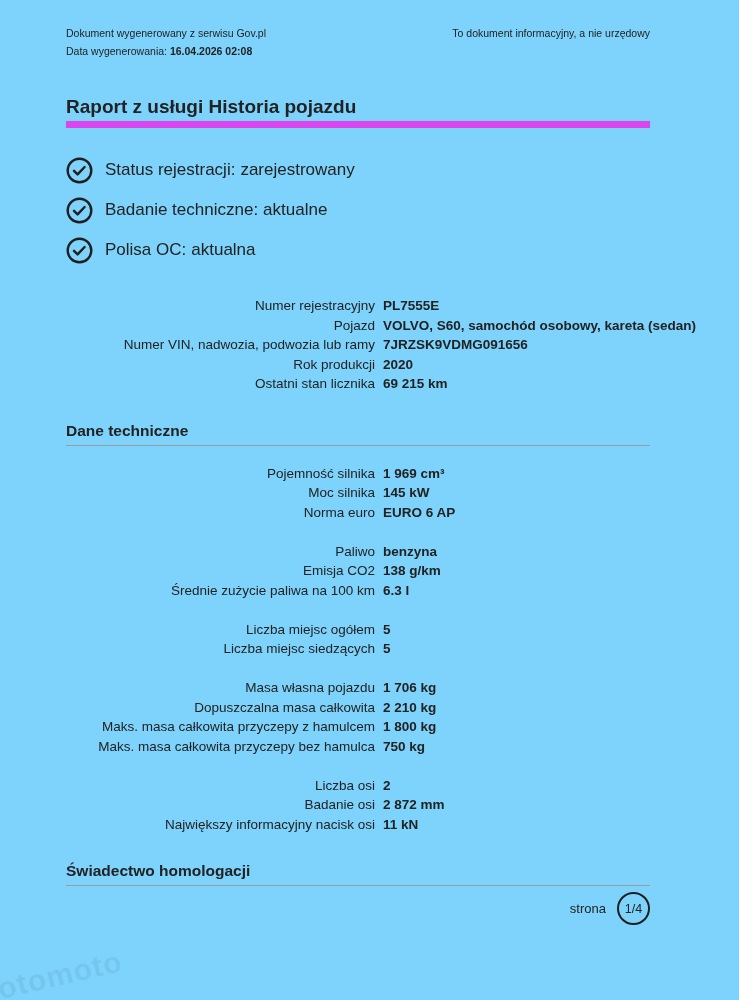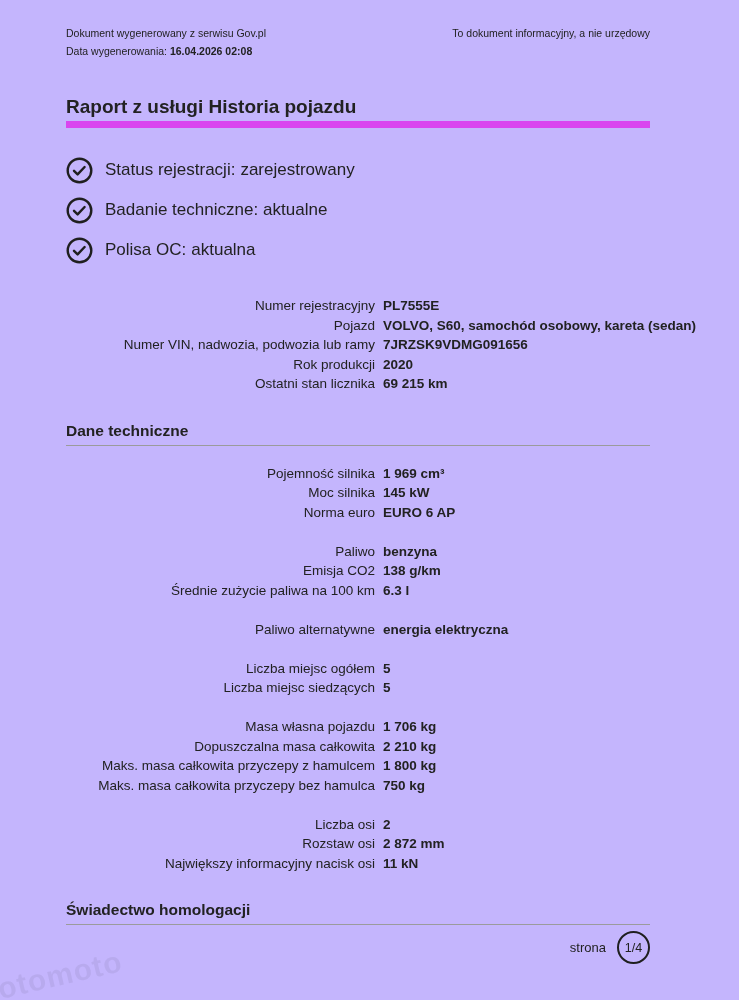--- a/index.html
+++ b/index.html
@@ -1,19 +1,19 @@
 <!DOCTYPE html>
 <html lang="pl"><head>
 <meta charset="utf-8">
 <style>
   html,body{margin:0;padding:0;background:#fff;}
   .page{
     position:relative;
     width:739px;height:1000px;
-    background:#c4b5fd;
+    background:#7dd3fc;
     overflow:hidden;
     box-sizing:border-box;
     padding:24px 89px 0 66px;
     font-family:"Liberation Sans",sans-serif;
     color:#222;
   }
   
   .doc-header{display:flex;justify-content:space-between;font-size:10.5px;line-height:18px;}
   .doc-header-left div{white-space:nowrap;}
   .doc-header-right{white-space:nowrap;}
@@ -167,26 +167,20 @@
       <div class="kv-row">
         <span class="kv-label">Emisja CO2</span>
         <span class="kv-value">138 g/km</span>
       </div>
       <div class="kv-row">
         <span class="kv-label">Średnie zużycie paliwa na 100 km</span>
         <span class="kv-value">6.3 l</span>
       </div>
     </div>
 
-    <div class="kv-group">
-      <div class="kv-row">
-        <span class="kv-label">Paliwo alternatywne</span>
-        <span class="kv-value">energia elektryczna</span>
-      </div>
-    </div>
 
     <div class="kv-group">
       <div class="kv-row">
         <span class="kv-label">Liczba miejsc ogółem</span>
         <span class="kv-value">5</span>
       </div>
       <div class="kv-row">
         <span class="kv-label">Liczba miejsc siedzących</span>
         <span class="kv-value">5</span>
       </div>
@@ -210,21 +204,21 @@
         <span class="kv-value">750 kg</span>
       </div>
     </div>
 
     <div class="kv-group">
       <div class="kv-row">
         <span class="kv-label">Liczba osi</span>
         <span class="kv-value">2</span>
       </div>
       <div class="kv-row">
-        <span class="kv-label">Rozstaw osi</span>
+        <span class="kv-label">Badanie osi</span>
         <span class="kv-value">2 872 mm</span>
       </div>
       <div class="kv-row">
         <span class="kv-label">Największy informacyjny nacisk osi</span>
         <span class="kv-value">11 kN</span>
       </div>
     </div>
   </div>
 
   <div class="section-heading">Świadectwo homologacji</div>

